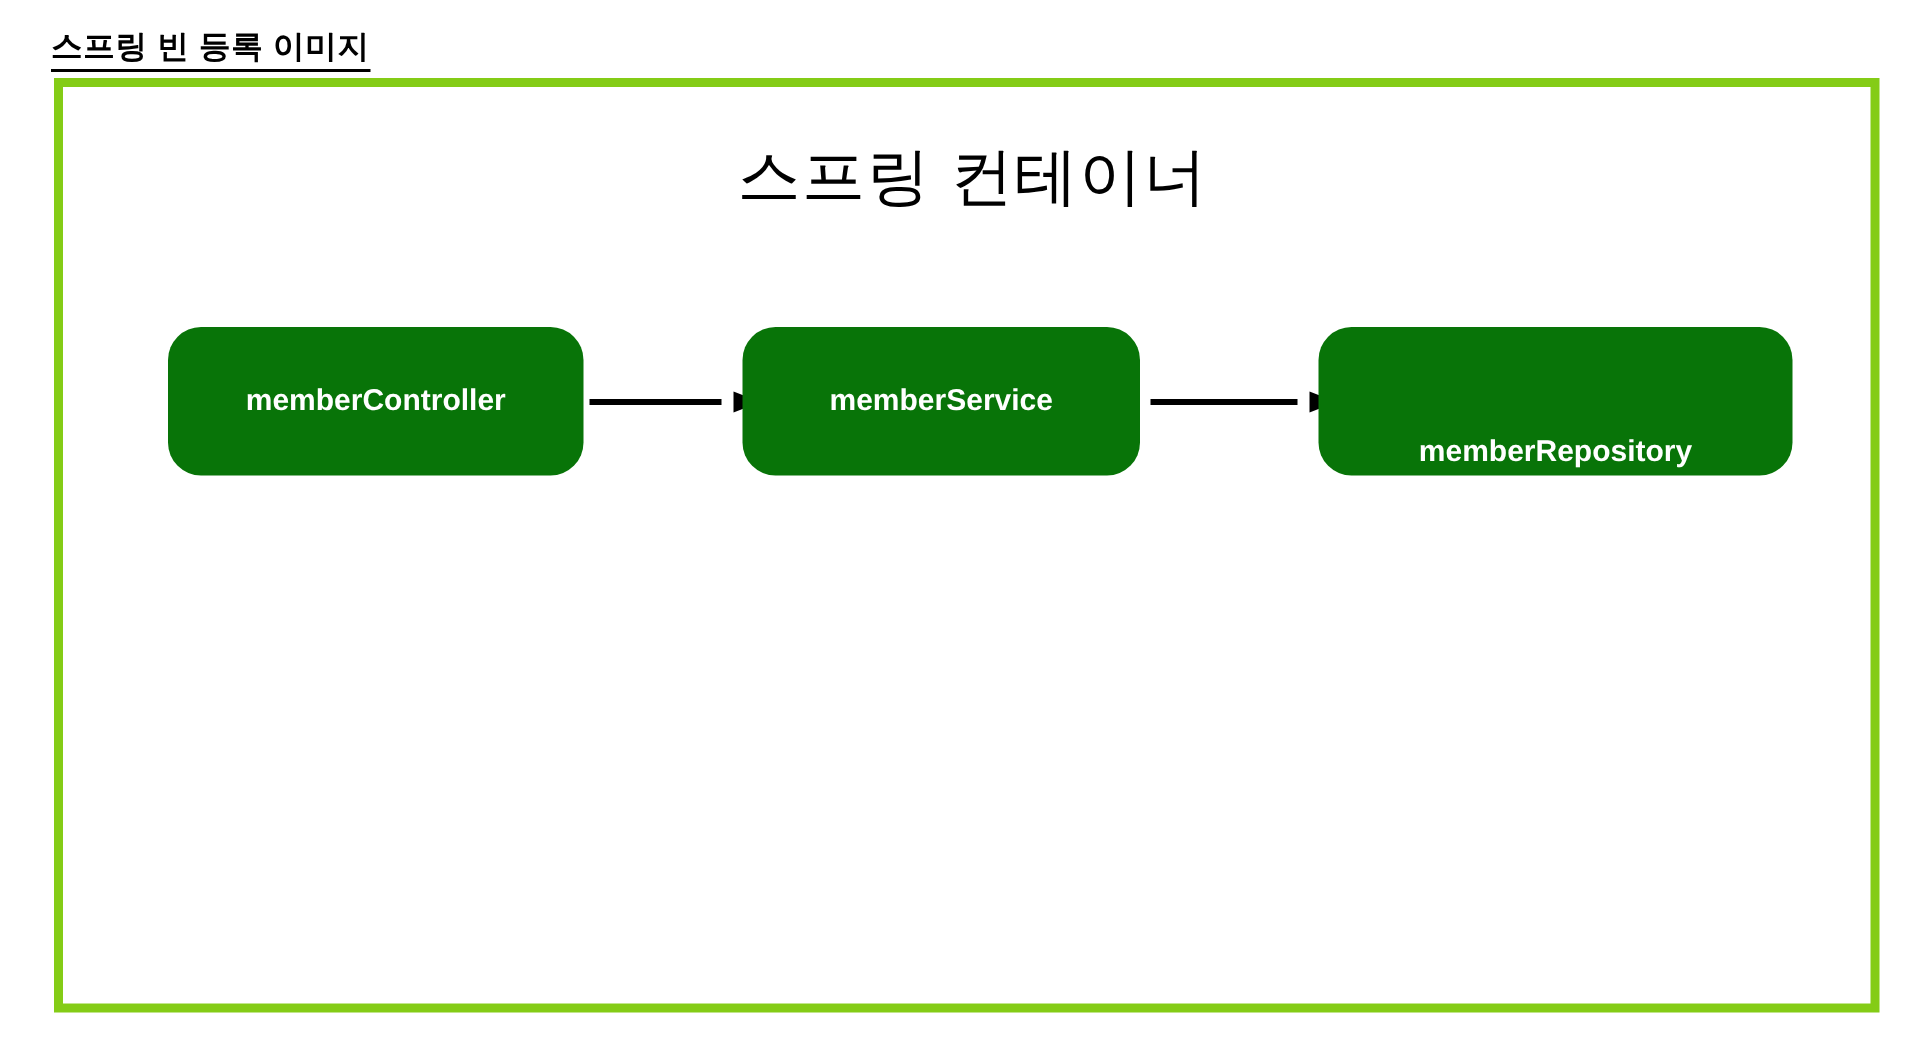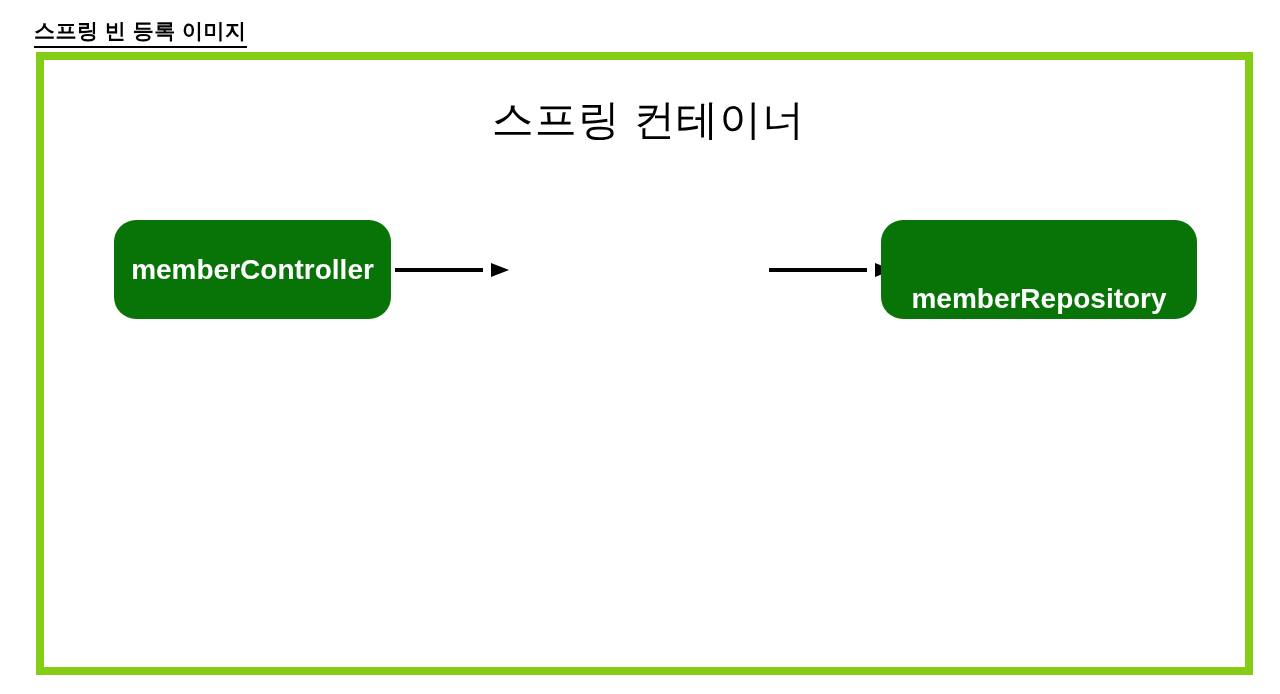--- a/index.html
+++ b/index.html
@@ -18,21 +18,21 @@
     display: inline-block;
     letter-spacing: 0.5px;
   }
 
   .container-box {
     position: absolute;
     left: 24px;
     top: 40px;
     width: 1217px;
     height: 623px;
-    border: 8px solid #84cc16;
+    border: 6px solid #84cc16;
     background: #ffffff;
   }
 
   .container-title {
     position: absolute;
     top: 28px;
     left: 0;
     width: 100%;
     text-align: center;
     font-size: 42px;
@@ -46,21 +46,21 @@
     top: 156px;
     height: 99px;
     background: #087408;
     border-radius: 22px;
     display: flex;
     align-items: center;
     justify-content: center;
   }
   .bean-label {
     color: #ffffff;
-    font-size: 28px;
+    font-size: 20px;
     font-weight: bold;
     white-space: nowrap;
   }
   .bean-controller { left: 66px;  width: 277px; }
   .bean-service    { left: 449px; width: 265px; }
   .bean-repository { left: 833px; width: 316px; align-items: flex-end; }
 
   .arrow {
     position: absolute;
     top: 199px; 
@@ -97,20 +97,23 @@
 
   <div class="bean bean-controller">
     <span class="bean-label">memberController</span>
   </div>
 
   <div class="arrow arrow-1">
     <span class="arrow-line"></span>
     <span class="arrow-head"></span>
   </div>
 
+  <div class="bean bean-service">
+    <span class="bean-label">memberService</span>
+  </div>
 
   <div class="arrow arrow-2">
     <span class="arrow-line"></span>
     <span class="arrow-head"></span>
   </div>
 
   <div class="bean bean-repository">
     <span class="bean-label">memberRepository</span>
   </div>
 

